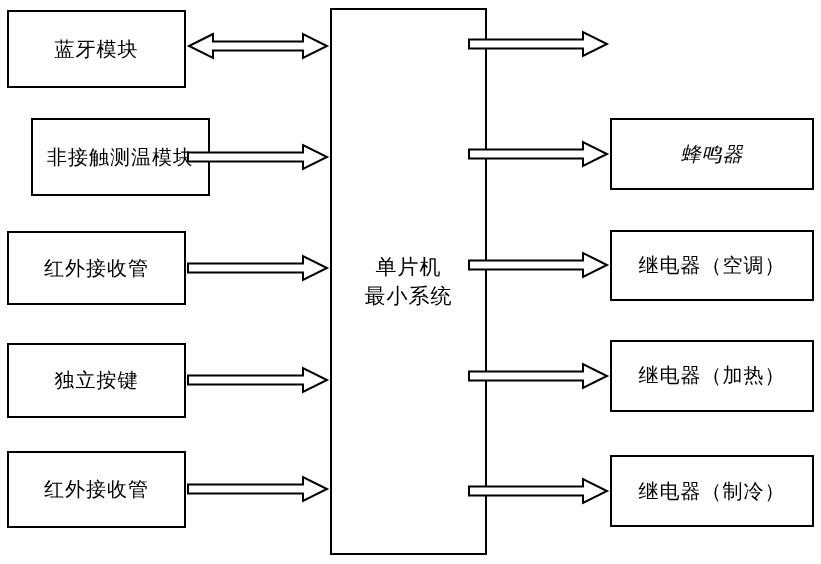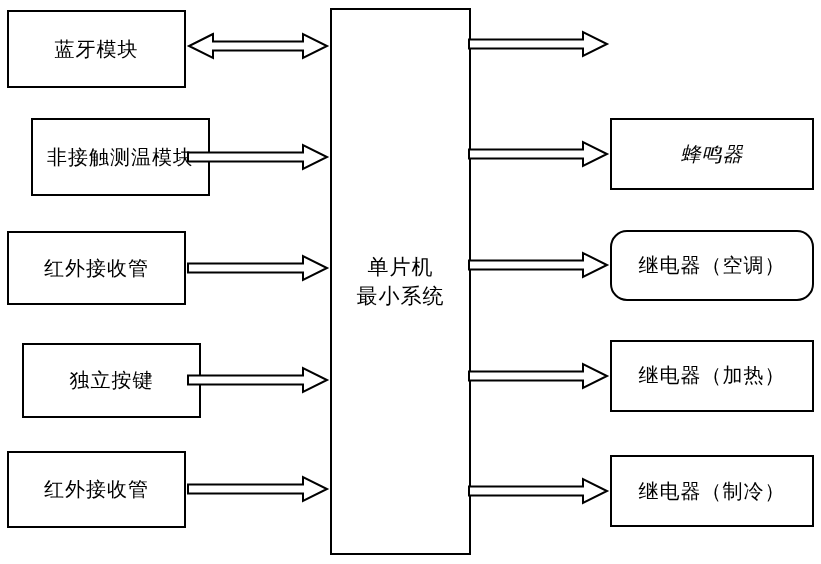--- a/index.html
+++ b/index.html
@@ -36,38 +36,38 @@
 
   <div class="box" style="left:7px;  top:10px;  width:179px; height:78px;">
     <span>蓝牙模块</span>
   </div>
   <div class="box" style="left:7px;  top:118px; width:179px; height:78px;margin-left:24px;">
     <span>非接触测温模块</span>
   </div>
   <div class="box" style="left:7px;  top:231px; width:179px; height:74px;">
     <span>红外接收管</span>
   </div>
-  <div class="box" style="left:22px;  top:343px; width:179px; height:75px;">
+  <div class="box" style="left:7px;  top:343px; width:179px; height:75px;">
     <span>独立按键</span>
   </div>
   <div class="box" style="left:7px;  top:451px; width:179px; height:77px;">
     <span>红外接收管</span>
   </div>
 
-  <div class="box center-box" style="left:330px; top:8px; width:141px; height:547px;">
+  <div class="box center-box" style="left:330px; top:8px; width:157px; height:547px;">
     <span>
       <span>单片机</span><br>
       <span>最小系统</span>
     </span>
   </div>
 
   <div class="box" style="left:610px; top:118px; width:204px; height:72px;font-style:italic;">
     <span>蜂鸣器</span>
   </div>
-  <div class="box" style="left:610px; top:230px; width:204px; height:71px;border-radius:17px;">
+  <div class="box" style="left:610px; top:230px; width:204px; height:71px;">
     <span>继电器（空调）</span>
   </div>
   <div class="box" style="left:610px; top:340px; width:204px; height:72px;font-family:Liberation Mono, monospace;">
     <span>继电器（加热）</span>
   </div>
   <div class="box" style="left:610px; top:455px; width:204px; height:72px;">
     <span>继电器（制冷）</span>
   </div>
 
   <svg class="arrow" style="left:186px; top:31px;" width="144" height="30" viewBox="0 0 144 30" aria-hidden="true">

